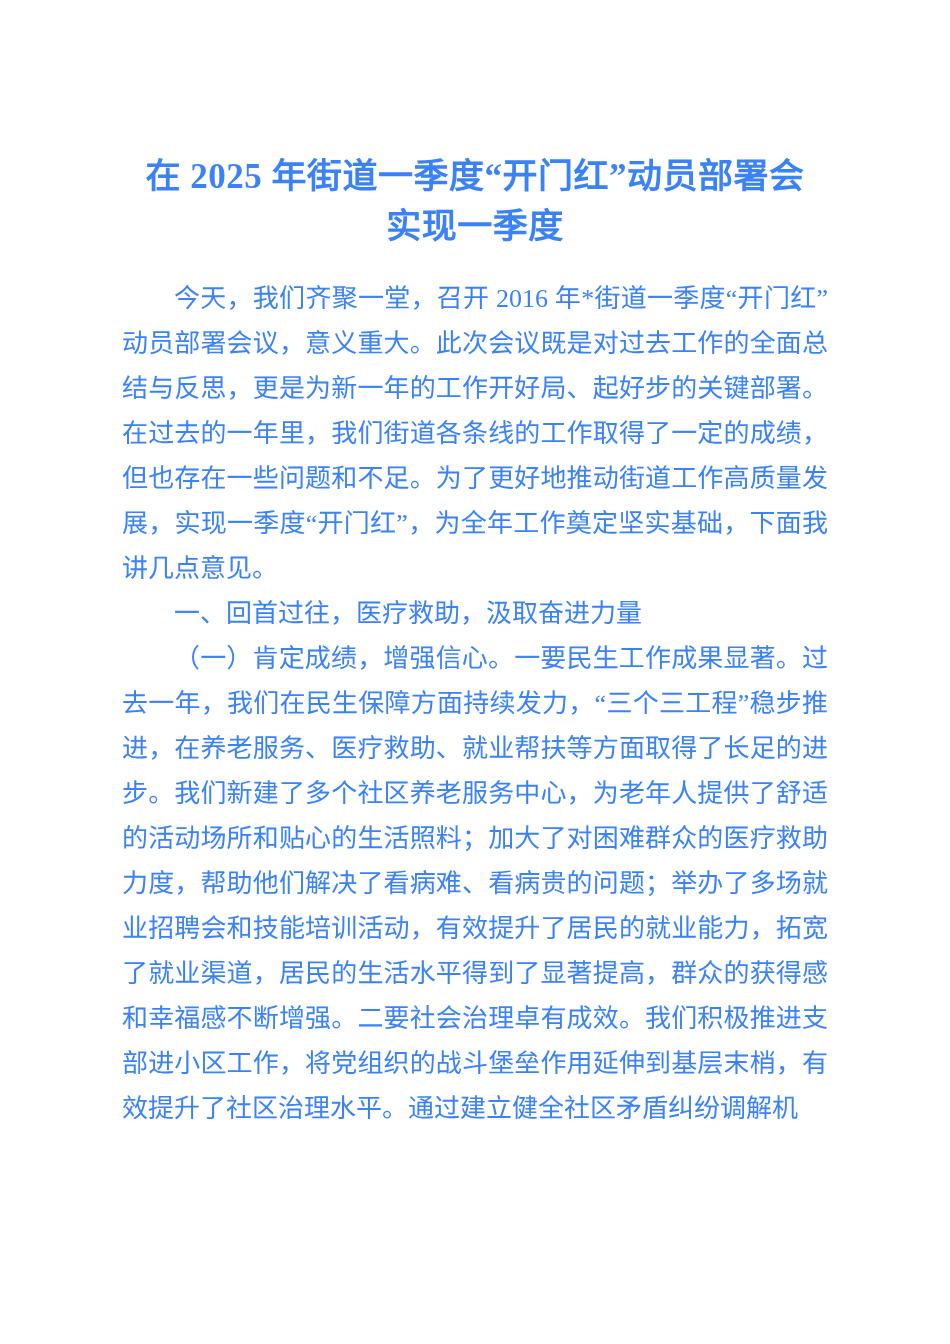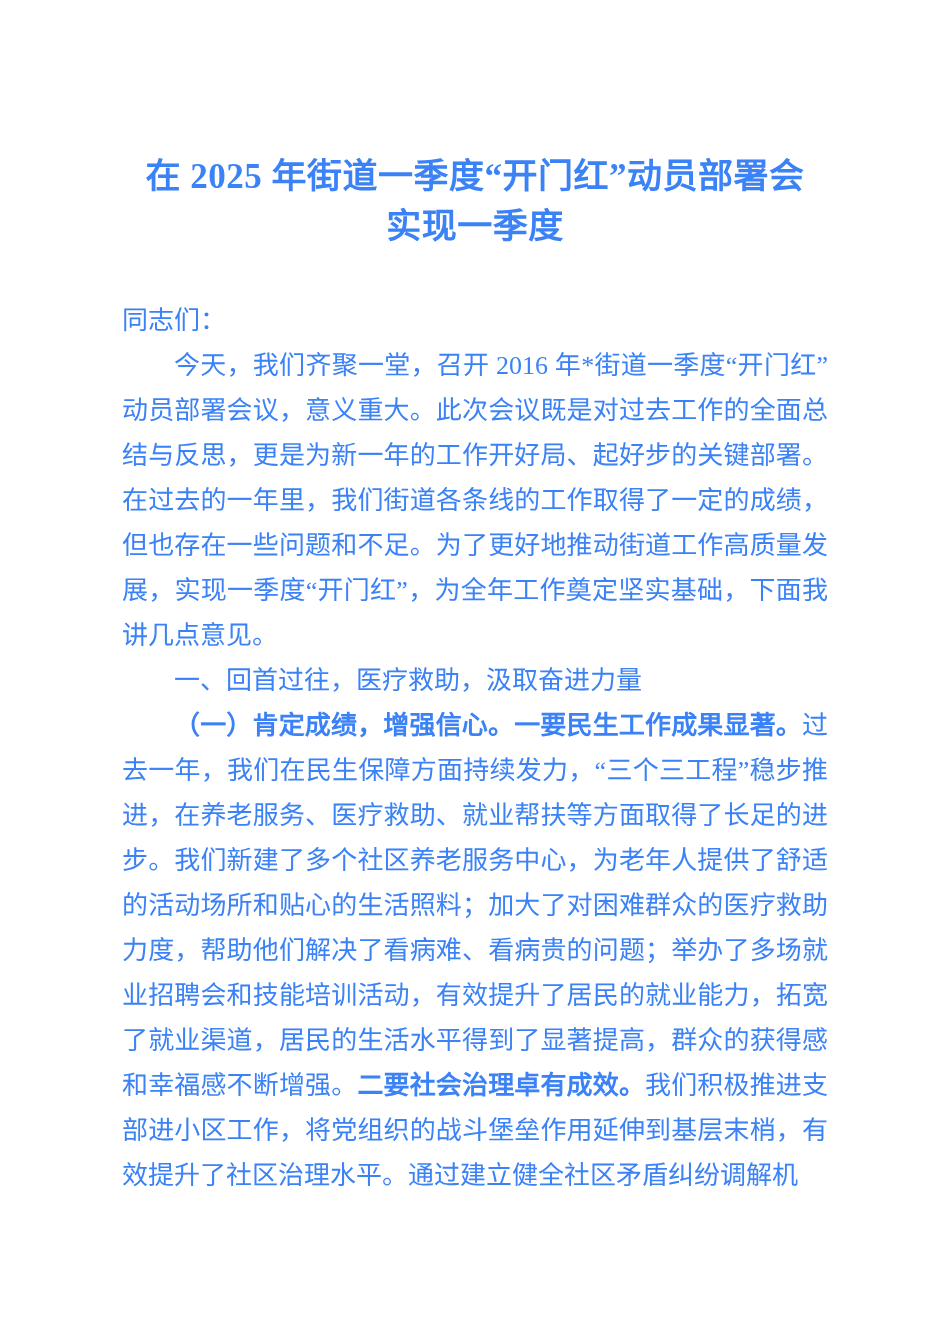--- a/index.html
+++ b/index.html
@@ -50,37 +50,36 @@
     margin: 0;
     font-family: "Liberation Sans", "DejaVu Sans", sans-serif;
     font-weight: bold;
     font-size: 26px;
     line-height: 45px;
     text-indent: 2em;
     text-align: justify;
   }
   
   .kai-lead, .kai-em {
-    font-weight: bold;
+    font-weight: normal;
   }
 </style>
 </head>
 <body>
 
 <div class="page">
   <div class="doc">
 
     <h1 class="doc-title">
       <div class="title-line">在 2025 年街道一季度“开门红”动员部署会</div>
       <div class="title-line">实现一季度</div>
     </h1>
 
     <div class="body-text">
 
-      <p class="salutation">同志们：</p>
 
       <p class="indent">今天，我们齐聚一堂，召开 2016 年*街道一季度“开门红”动员部署会议，意义重大。此次会议既是对过去工作的全面总结与反思，更是为新一年的工作开好局、起好步的关键部署。在过去的一年里，我们街道各条线的工作取得了一定的成绩，但也存在一些问题和不足。为了更好地推动街道工作高质量发展，实现一季度“开门红”，为全年工作奠定坚实基础，下面我讲几点意见。</p>
 
       <p class="section-heading">一、回首过往，医疗救助，汲取奋进力量</p>
 
       <p class="indent"><span class="kai-lead">（一）肯定成绩，增强信心。</span><span class="kai-em">一要民生工作成果显著。</span><span>过去一年，我们在民生保障方面持续发力，“三个三工程”稳步推进，在养老服务、医疗救助、就业帮扶等方面取得了长足的进步。我们新建了多个社区养老服务中心，为老年人提供了舒适的活动场所和贴心的生活照料；加大了对困难群众的医疗救助力度，帮助他们解决了看病难、看病贵的问题；举办了多场就业招聘会和技能培训活动，有效提升了居民的就业能力，拓宽了就业渠道，居民的生活水平得到了显著提高，群众的获得感和幸福感不断增强。</span><span class="kai-em">二要社会治理卓有成效。</span><span>我们积极推进支部进小区工作，将党组织的战斗堡垒作用延伸到基层末梢，有效提升了社区治理水平。通过建立健全社区矛盾纠纷调解机</span></p>
 
     </div>
   </div>
 </div>

